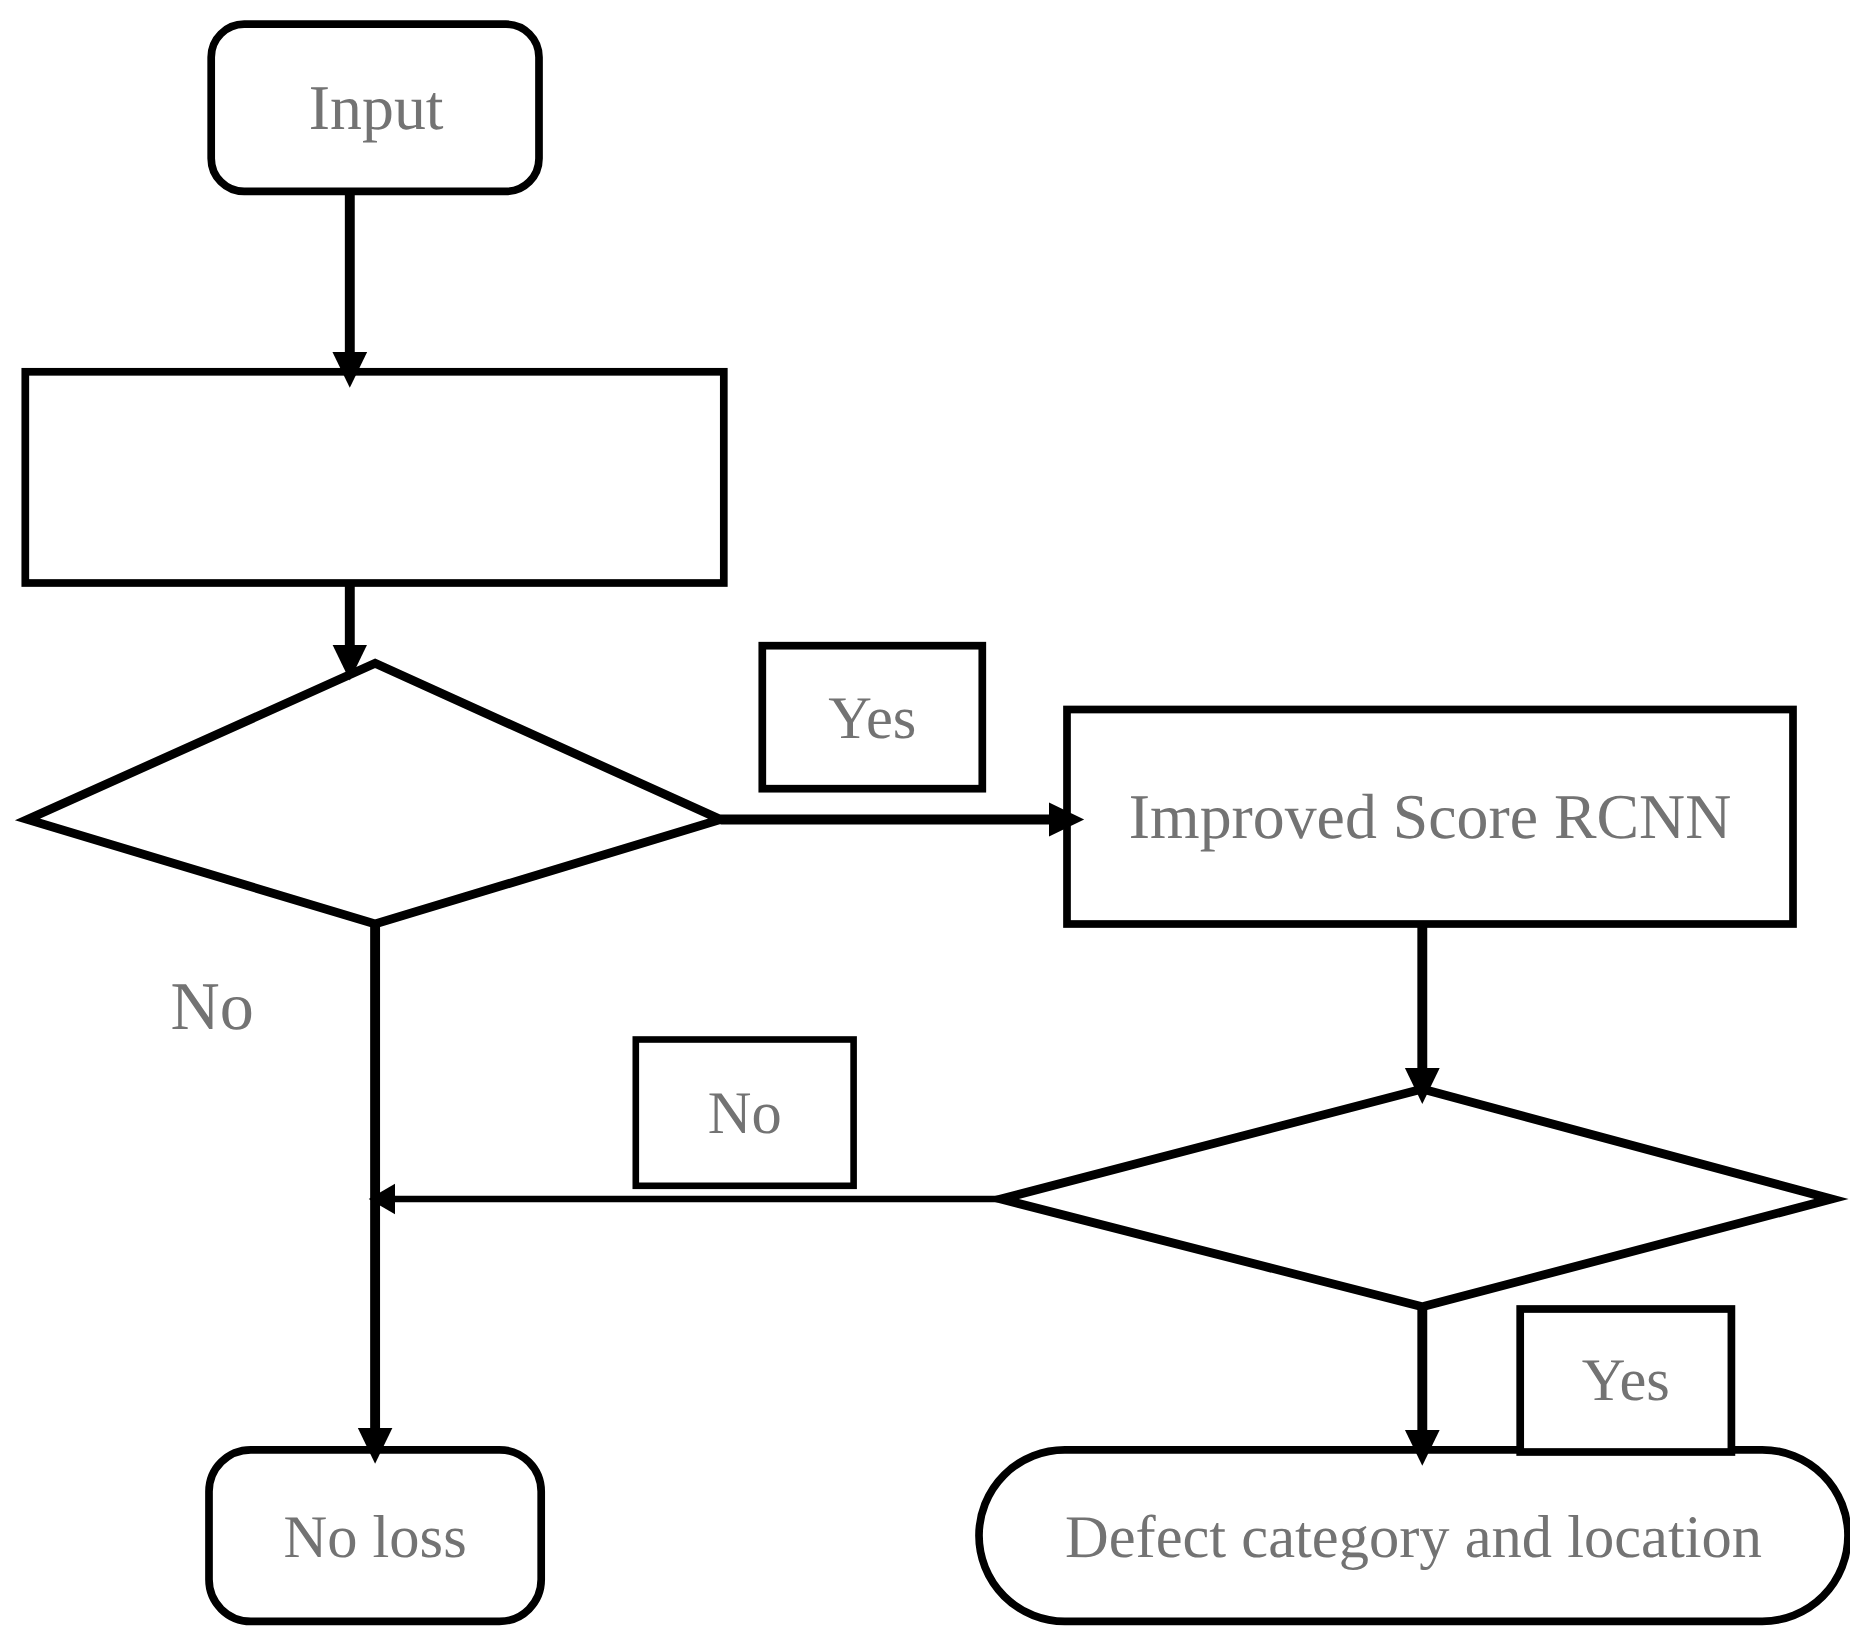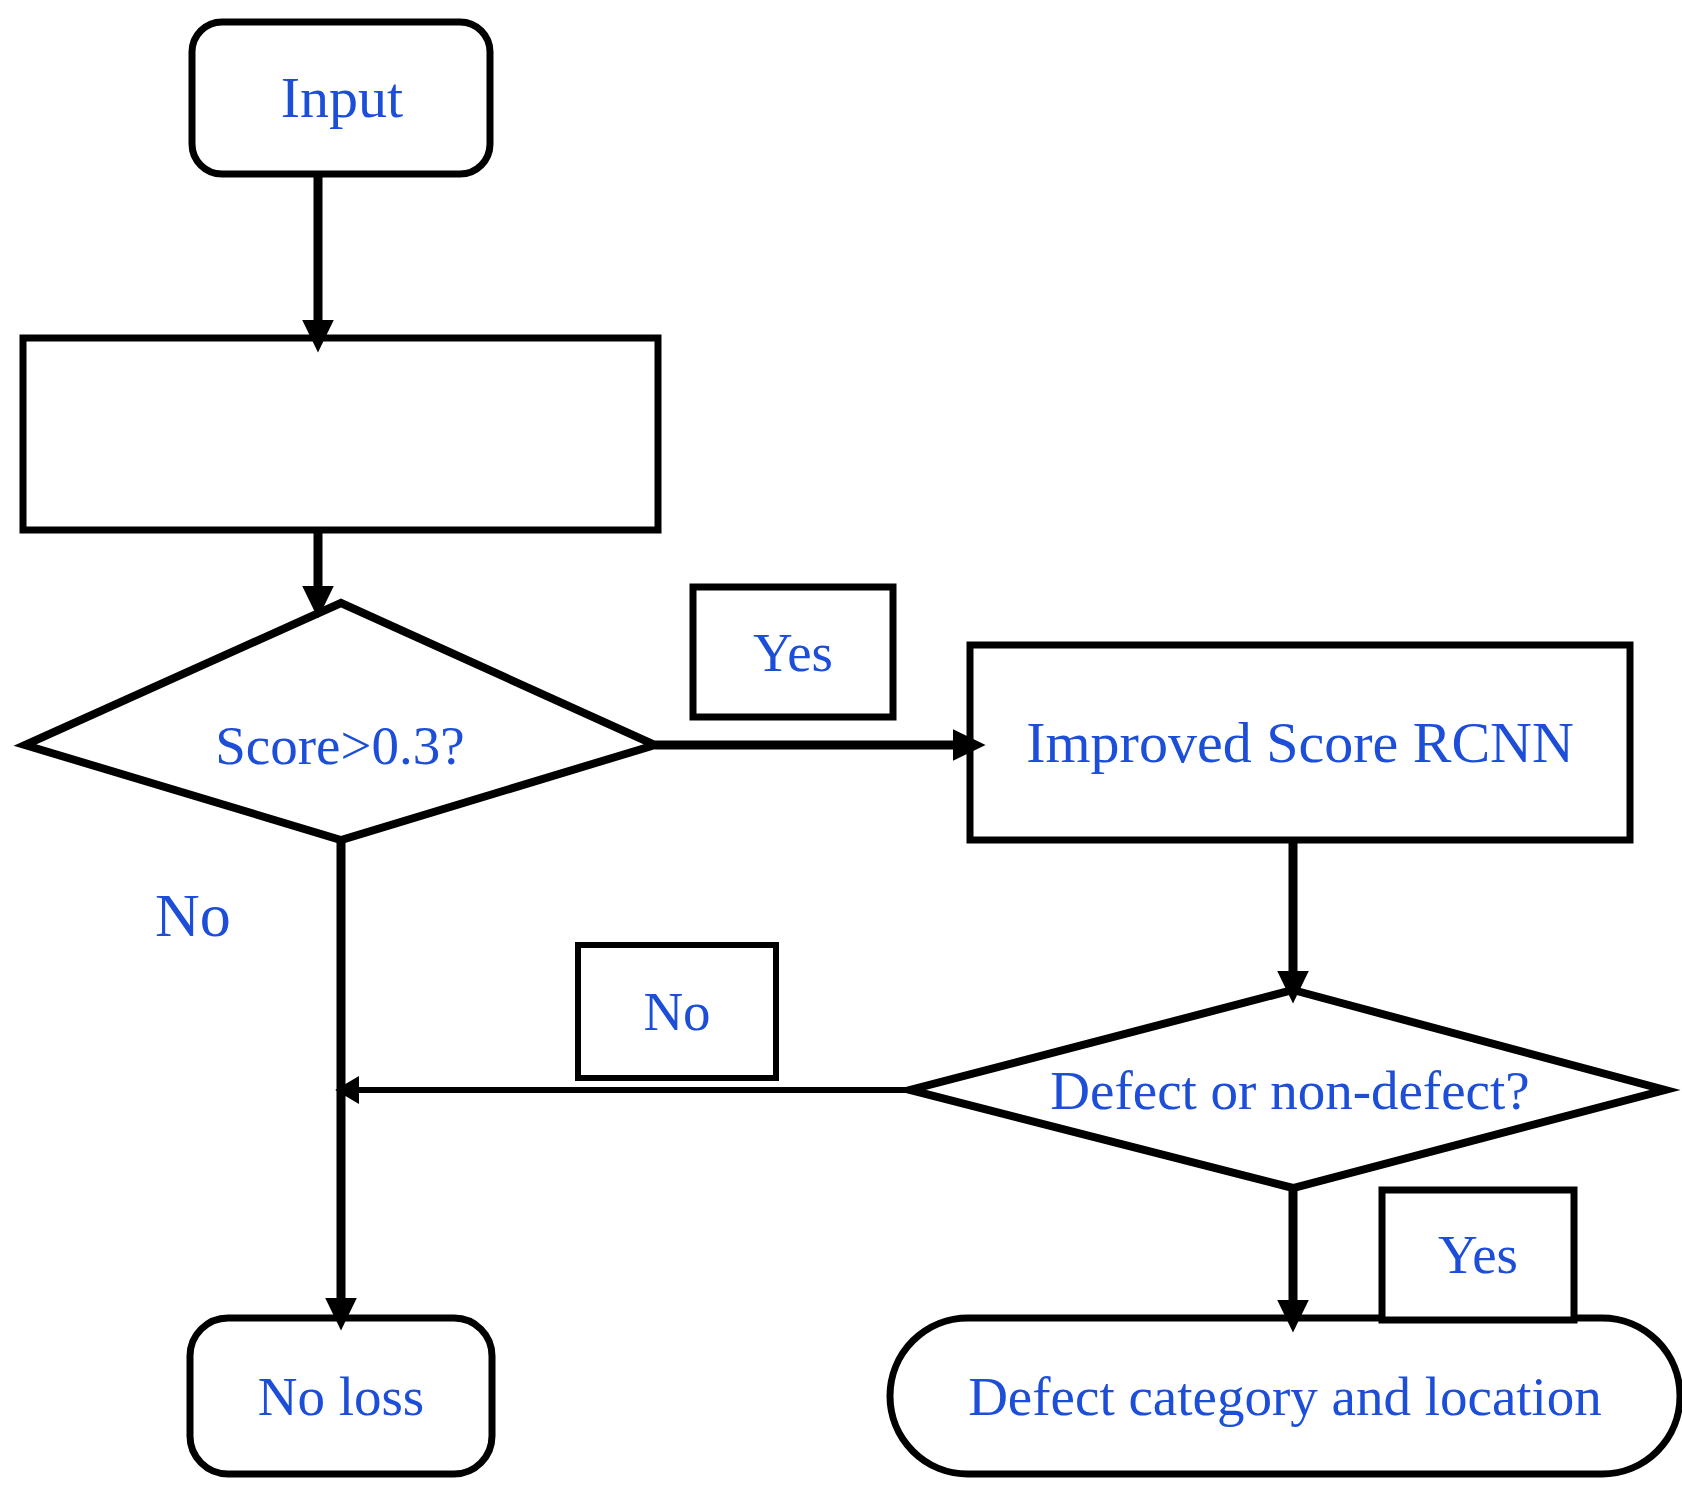--- a/index.html
+++ b/index.html
@@ -22,21 +22,21 @@
     top: 0;
     left: 0;
     width: 1682px;
     height: 1495px;
   }
   .node-label {
     position: absolute;
     display: flex;
     align-items: center;
     justify-content: center;
-    color: #1d4ed8;
+    color: #737373;
     white-space: nowrap;
     pointer-events: none;
     line-height: 1;
   }
   .lbl-input       { left: 192px; top: 22px;   width: 300px; height: 152px; font-size: 58px; }
   .lbl-resnet      { left: 23px;  top: 338px;  width: 636px; height: 192px; font-size: 58px; }
   .lbl-score       { left: 80px;  top: 690px;  width: 520px; height: 110px; font-size: 55px; }
   .lbl-yes1        { left: 693px; top: 587px;  width: 200px; height: 130px; font-size: 55px; }
   .lbl-rcnn        { left: 970px; top: 645px;  width: 660px; height: 196px; font-size: 58px; }
   .lbl-no-plain    { left: 155px; top: 870px;  width: 120px; height: 90px;  font-size: 62px; justify-content: flex-start; }
@@ -116,31 +116,29 @@
     <line x1="908" y1="1090" x2="358" y2="1090" stroke="#000000" stroke-width="6" marker-end="url(#arrowhead-left)"></line>
 
      Defect category and location --&gt;
     <line x1="1293" y1="1188" x2="1293" y2="1302" stroke="#000000" stroke-width="9" marker-end="url(#arrowhead-down)"></line>
 
   </svg>
 
   <div class="node-label lbl-input">Input</div>
 
 
-  <div class="node-label lbl-score">Score&gt;0.3?</div>
 
   <div class="node-label lbl-yes1">Yes</div>
 
   <div class="node-label lbl-rcnn">Improved Score RCNN</div>
 
   <div class="node-label lbl-no-plain">No</div>
 
   <div class="node-label lbl-no-box">No</div>
 
-  <div class="node-label lbl-defectq">Defect or non-defect?</div>
 
   <div class="node-label lbl-yes2">Yes</div>
 
   <div class="node-label lbl-defectout">Defect category and location</div>
 
   <div class="node-label lbl-noloss">No loss</div>
 
 </div>
 
 </body></html>

